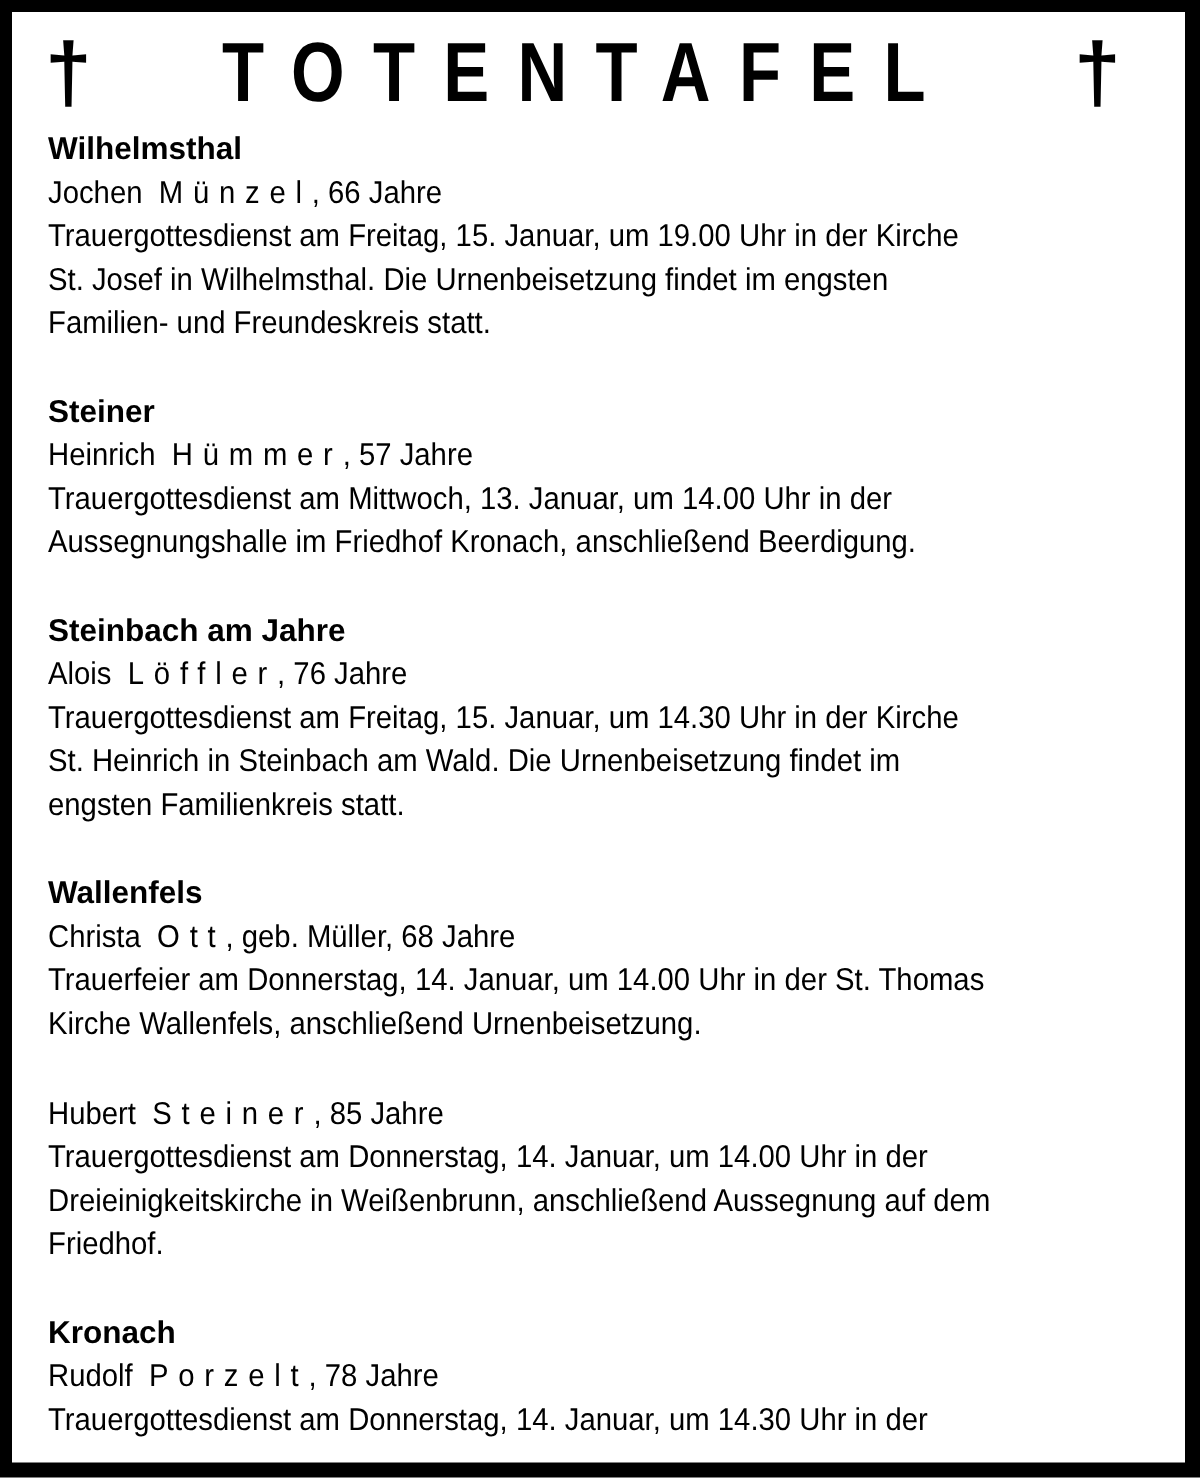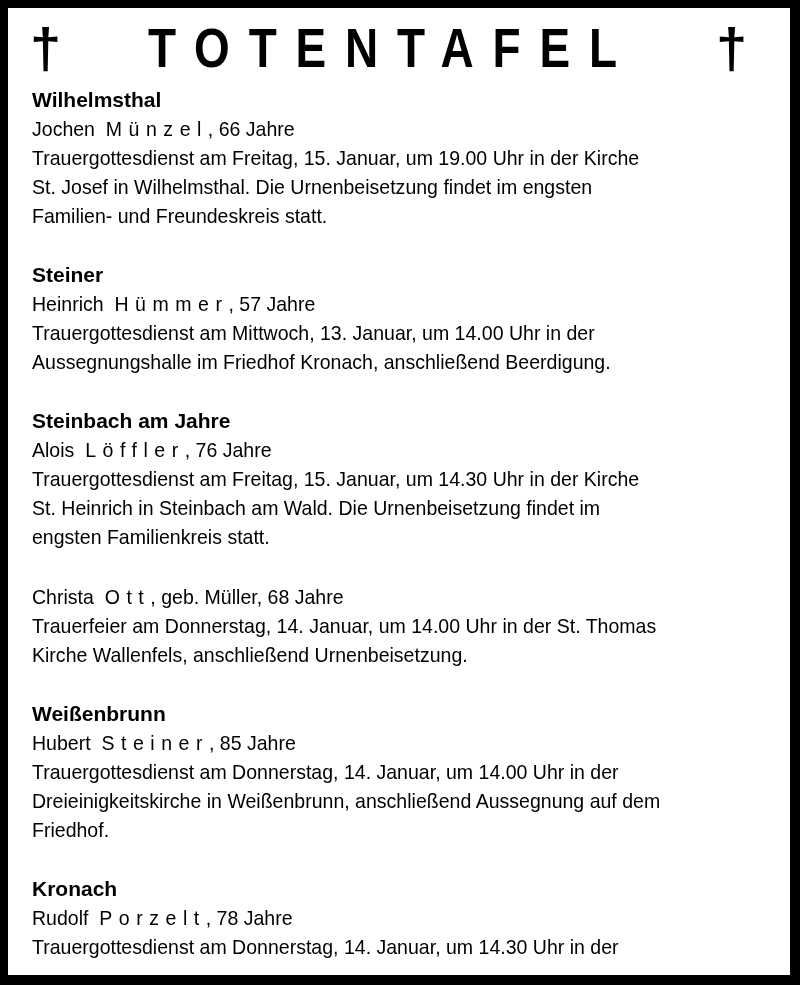--- a/index.html
+++ b/index.html
@@ -57,27 +57,27 @@
 
     <div class="entry">
       <div class="place">Steinbach am Jahre</div>
       <div class="line"><span>Alois</span>&nbsp; <span class="surname">Löffler</span><span>, 76 Jahre</span></div>
       <div class="line">Trauergottesdienst am Freitag, 15. Januar, um 14.30 Uhr in der Kirche</div>
       <div class="line">St. Heinrich in Steinbach am Wald. Die Urnenbeisetzung findet im</div>
       <div class="line">engsten Familienkreis statt.</div>
     </div>
 
     <div class="entry">
+      <div class="place">Wallenfels</div>
       <div class="line"><span>Christa</span>&nbsp; <span class="surname">Ott</span><span>,  geb. Müller, 68 Jahre</span></div>
       <div class="line">Trauerfeier am Donnerstag, 14. Januar, um 14.00 Uhr in der St. Thomas</div>
       <div class="line">Kirche Wallenfels, anschließend Urnenbeisetzung.</div>
     </div>
 
     <div class="entry">
-      <div class="place">Weißenbrunn</div>
       <div class="line"><span>Hubert</span>&nbsp; <span class="surname">Steiner</span><span>,  85 Jahre</span></div>
       <div class="line">Trauergottesdienst am Donnerstag, 14. Januar, um 14.00 Uhr in der</div>
       <div class="line">Dreieinigkeitskirche in Weißenbrunn, anschließend Aussegnung auf dem</div>
       <div class="line">Friedhof.</div>
     </div>
 
     <div class="entry">
       <div class="place">Kronach</div>
       <div class="line"><span>Rudolf</span>&nbsp; <span class="surname">Porzelt</span><span>,  78 Jahre</span></div>
       <div class="line">Trauergottesdienst am Donnerstag, 14. Januar, um 14.30 Uhr in der</div>

